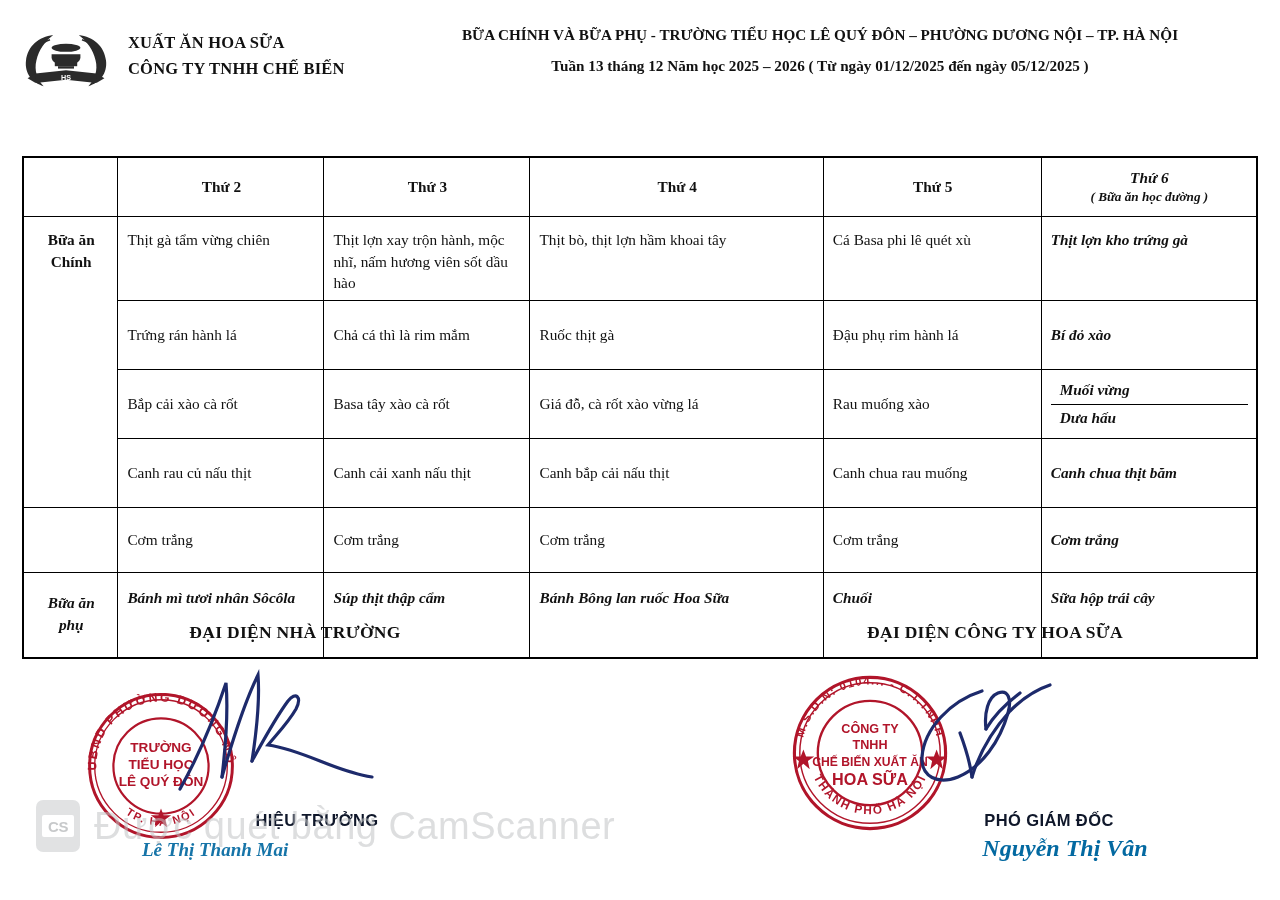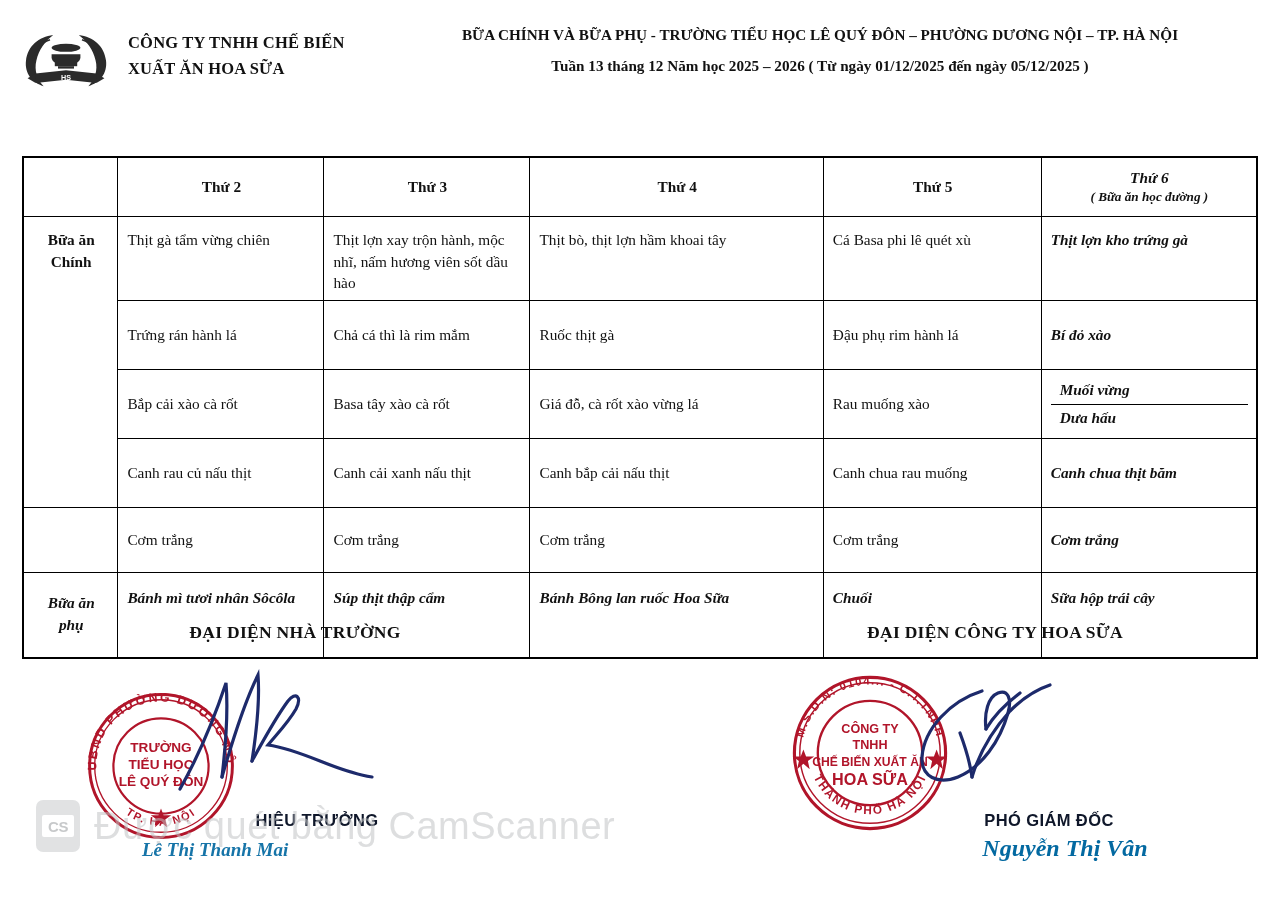--- a/index.html
+++ b/index.html
@@ -275,22 +275,22 @@
         <rect x="46" y="46" width="28" height="9"></rect>
         <rect x="50" y="55" width="20" height="3"></rect>
 
         <path d="M22 64 L60 60 L98 64 L98 76 L60 72 L22 76 Z"></path>
         <path d="M22 64 L12 70 L22 76 Z"></path>
         <path d="M98 64 L108 70 L98 76 Z"></path>
       </g>
       <text x="60" y="72" font-size="9" fill="#ffffff" text-anchor="middle" font-family="Liberation Sans, sans-serif" font-weight="bold">HS</text>
     </svg>
     <div class="org-names">
+      <div class="org-line">XUẤT ĂN HOA SỮA</div>
       <div class="org-line">CÔNG TY TNHH CHẾ BIẾN</div>
-      <div class="org-line">XUẤT ĂN HOA SỮA</div>
     </div>
   </div>
 
   <div class="title-block">
     <div class="title-sub">BỮA CHÍNH VÀ BỮA PHỤ - TRƯỜNG TIỂU HỌC LÊ QUÝ ĐÔN – PHƯỜNG DƯƠNG NỘI – TP. HÀ NỘI</div>
     <div class="title-week">Tuần 13 tháng 12 Năm học 2025 – 2026 ( Từ ngày 01/12/2025 đến ngày 05/12/2025 )</div>
   </div>
 </div>
 
 <div class="menu-table-wrap">

